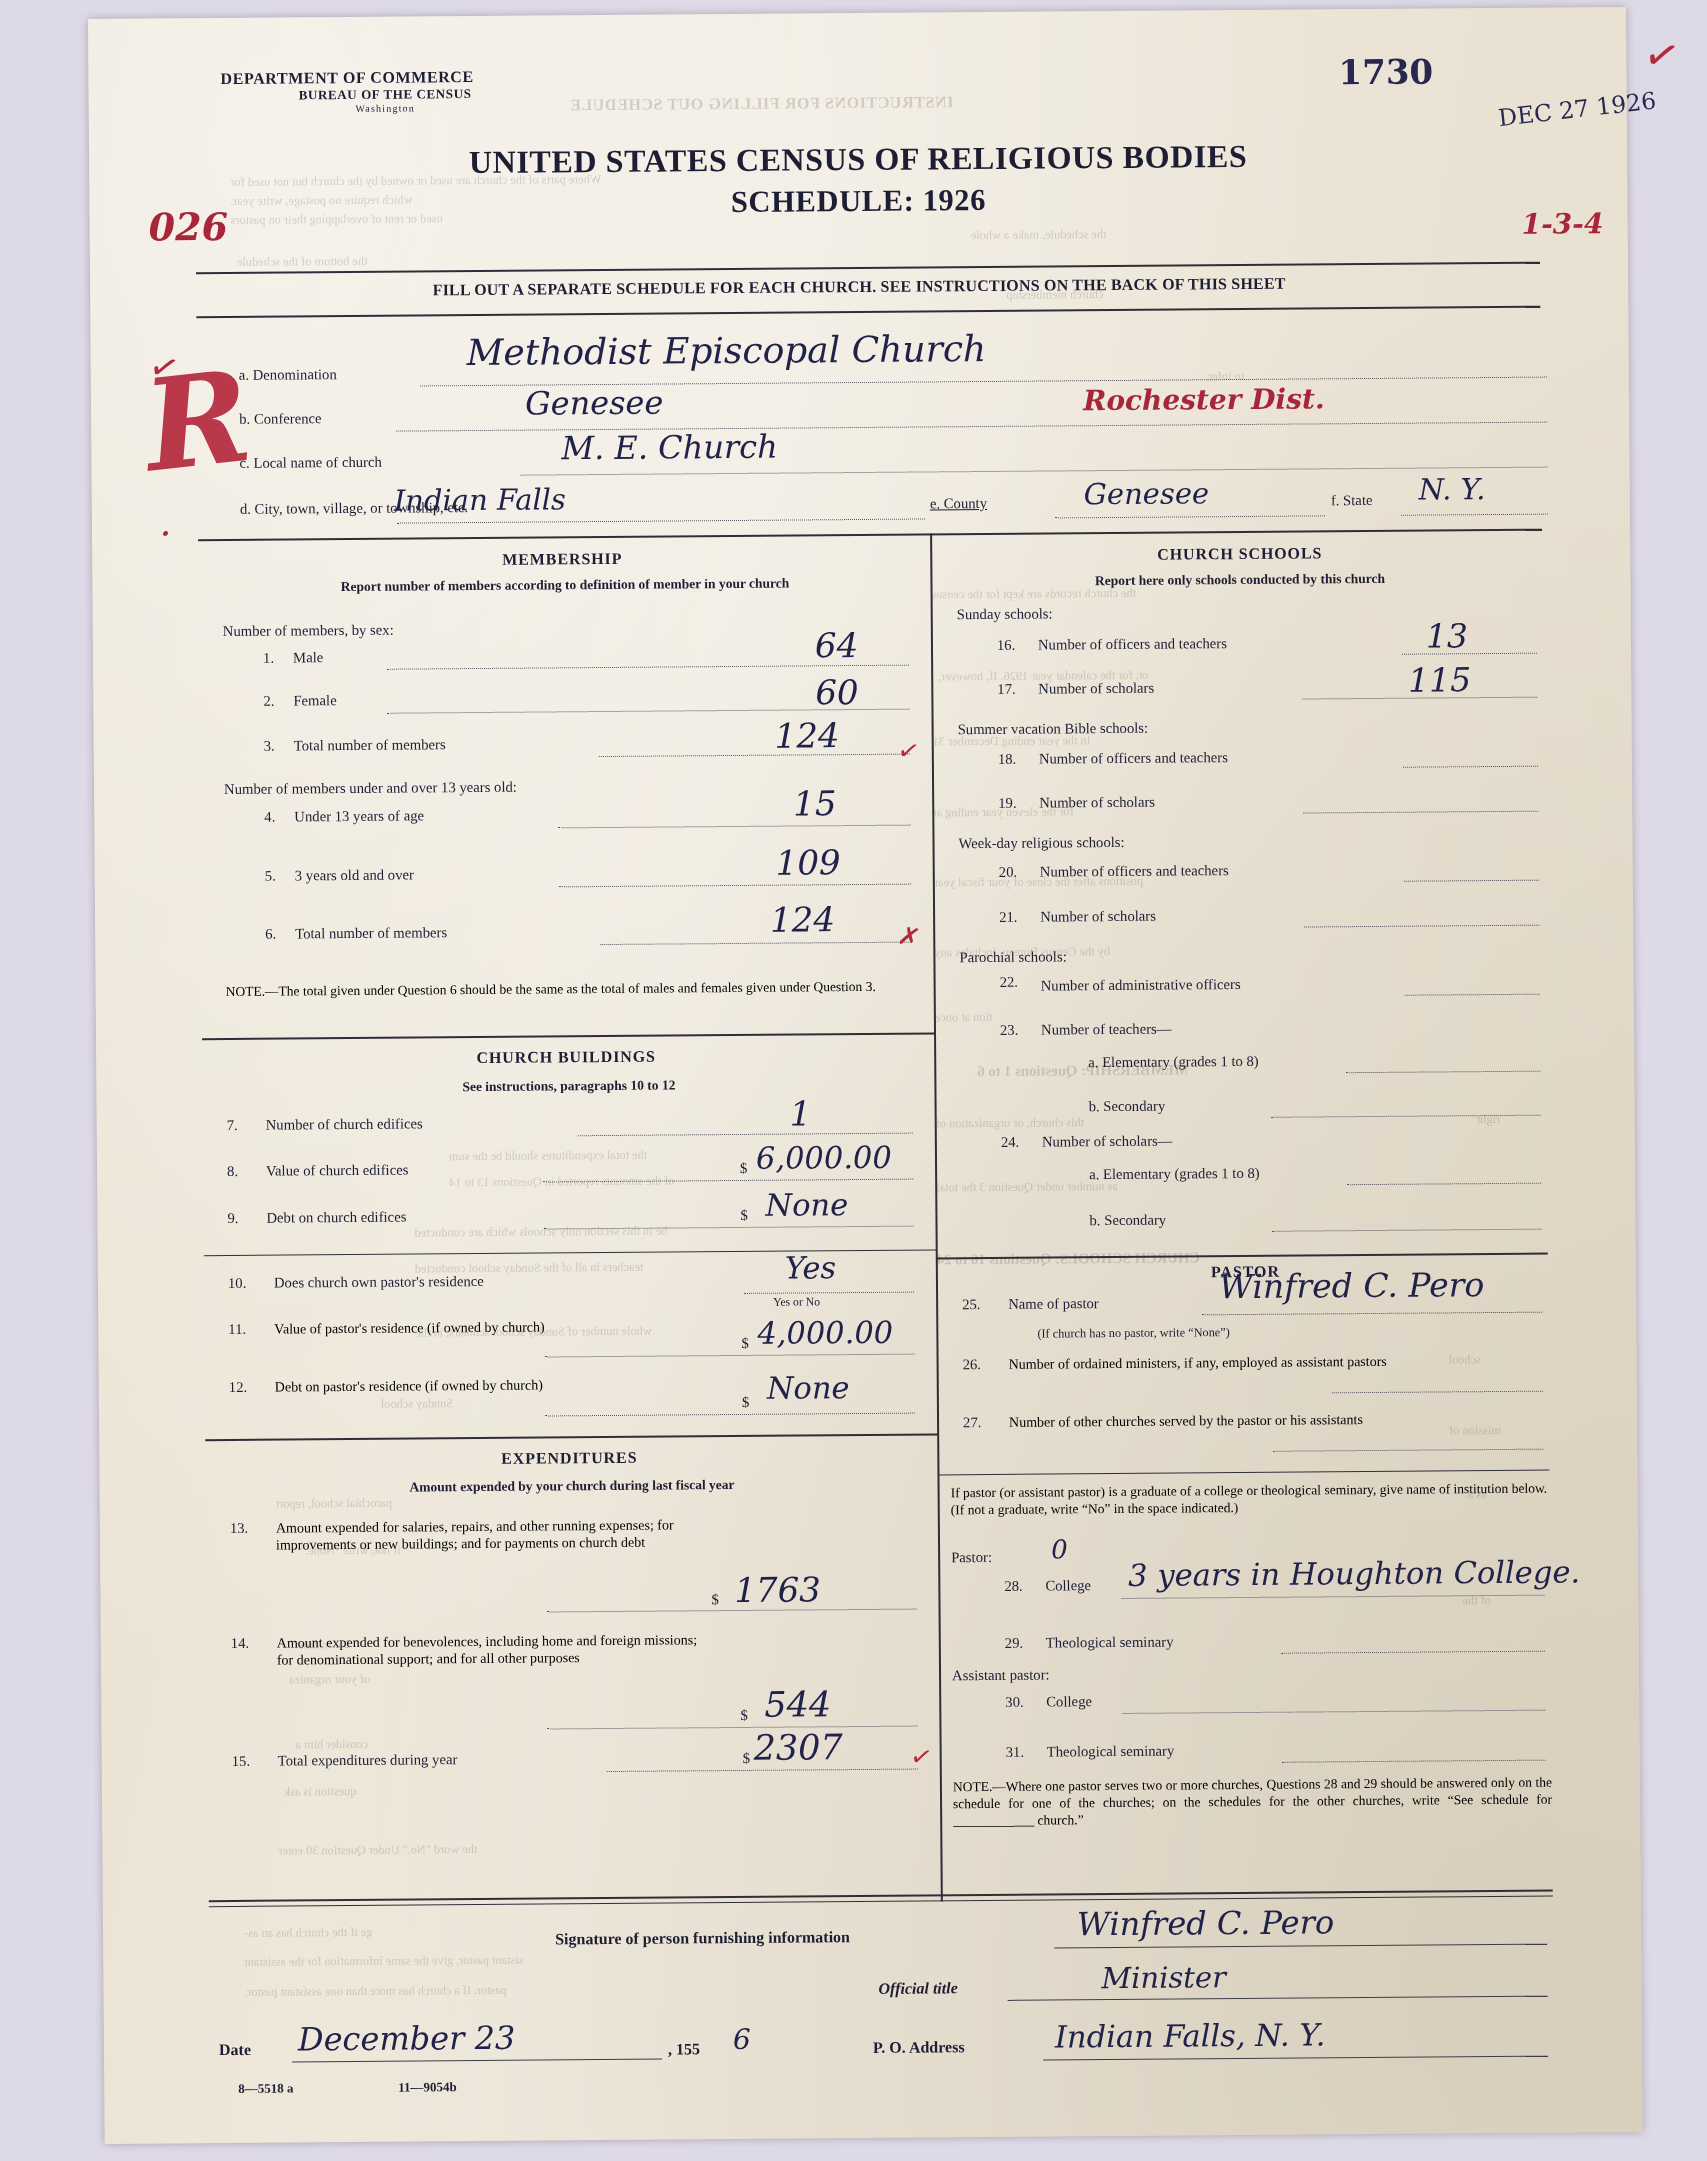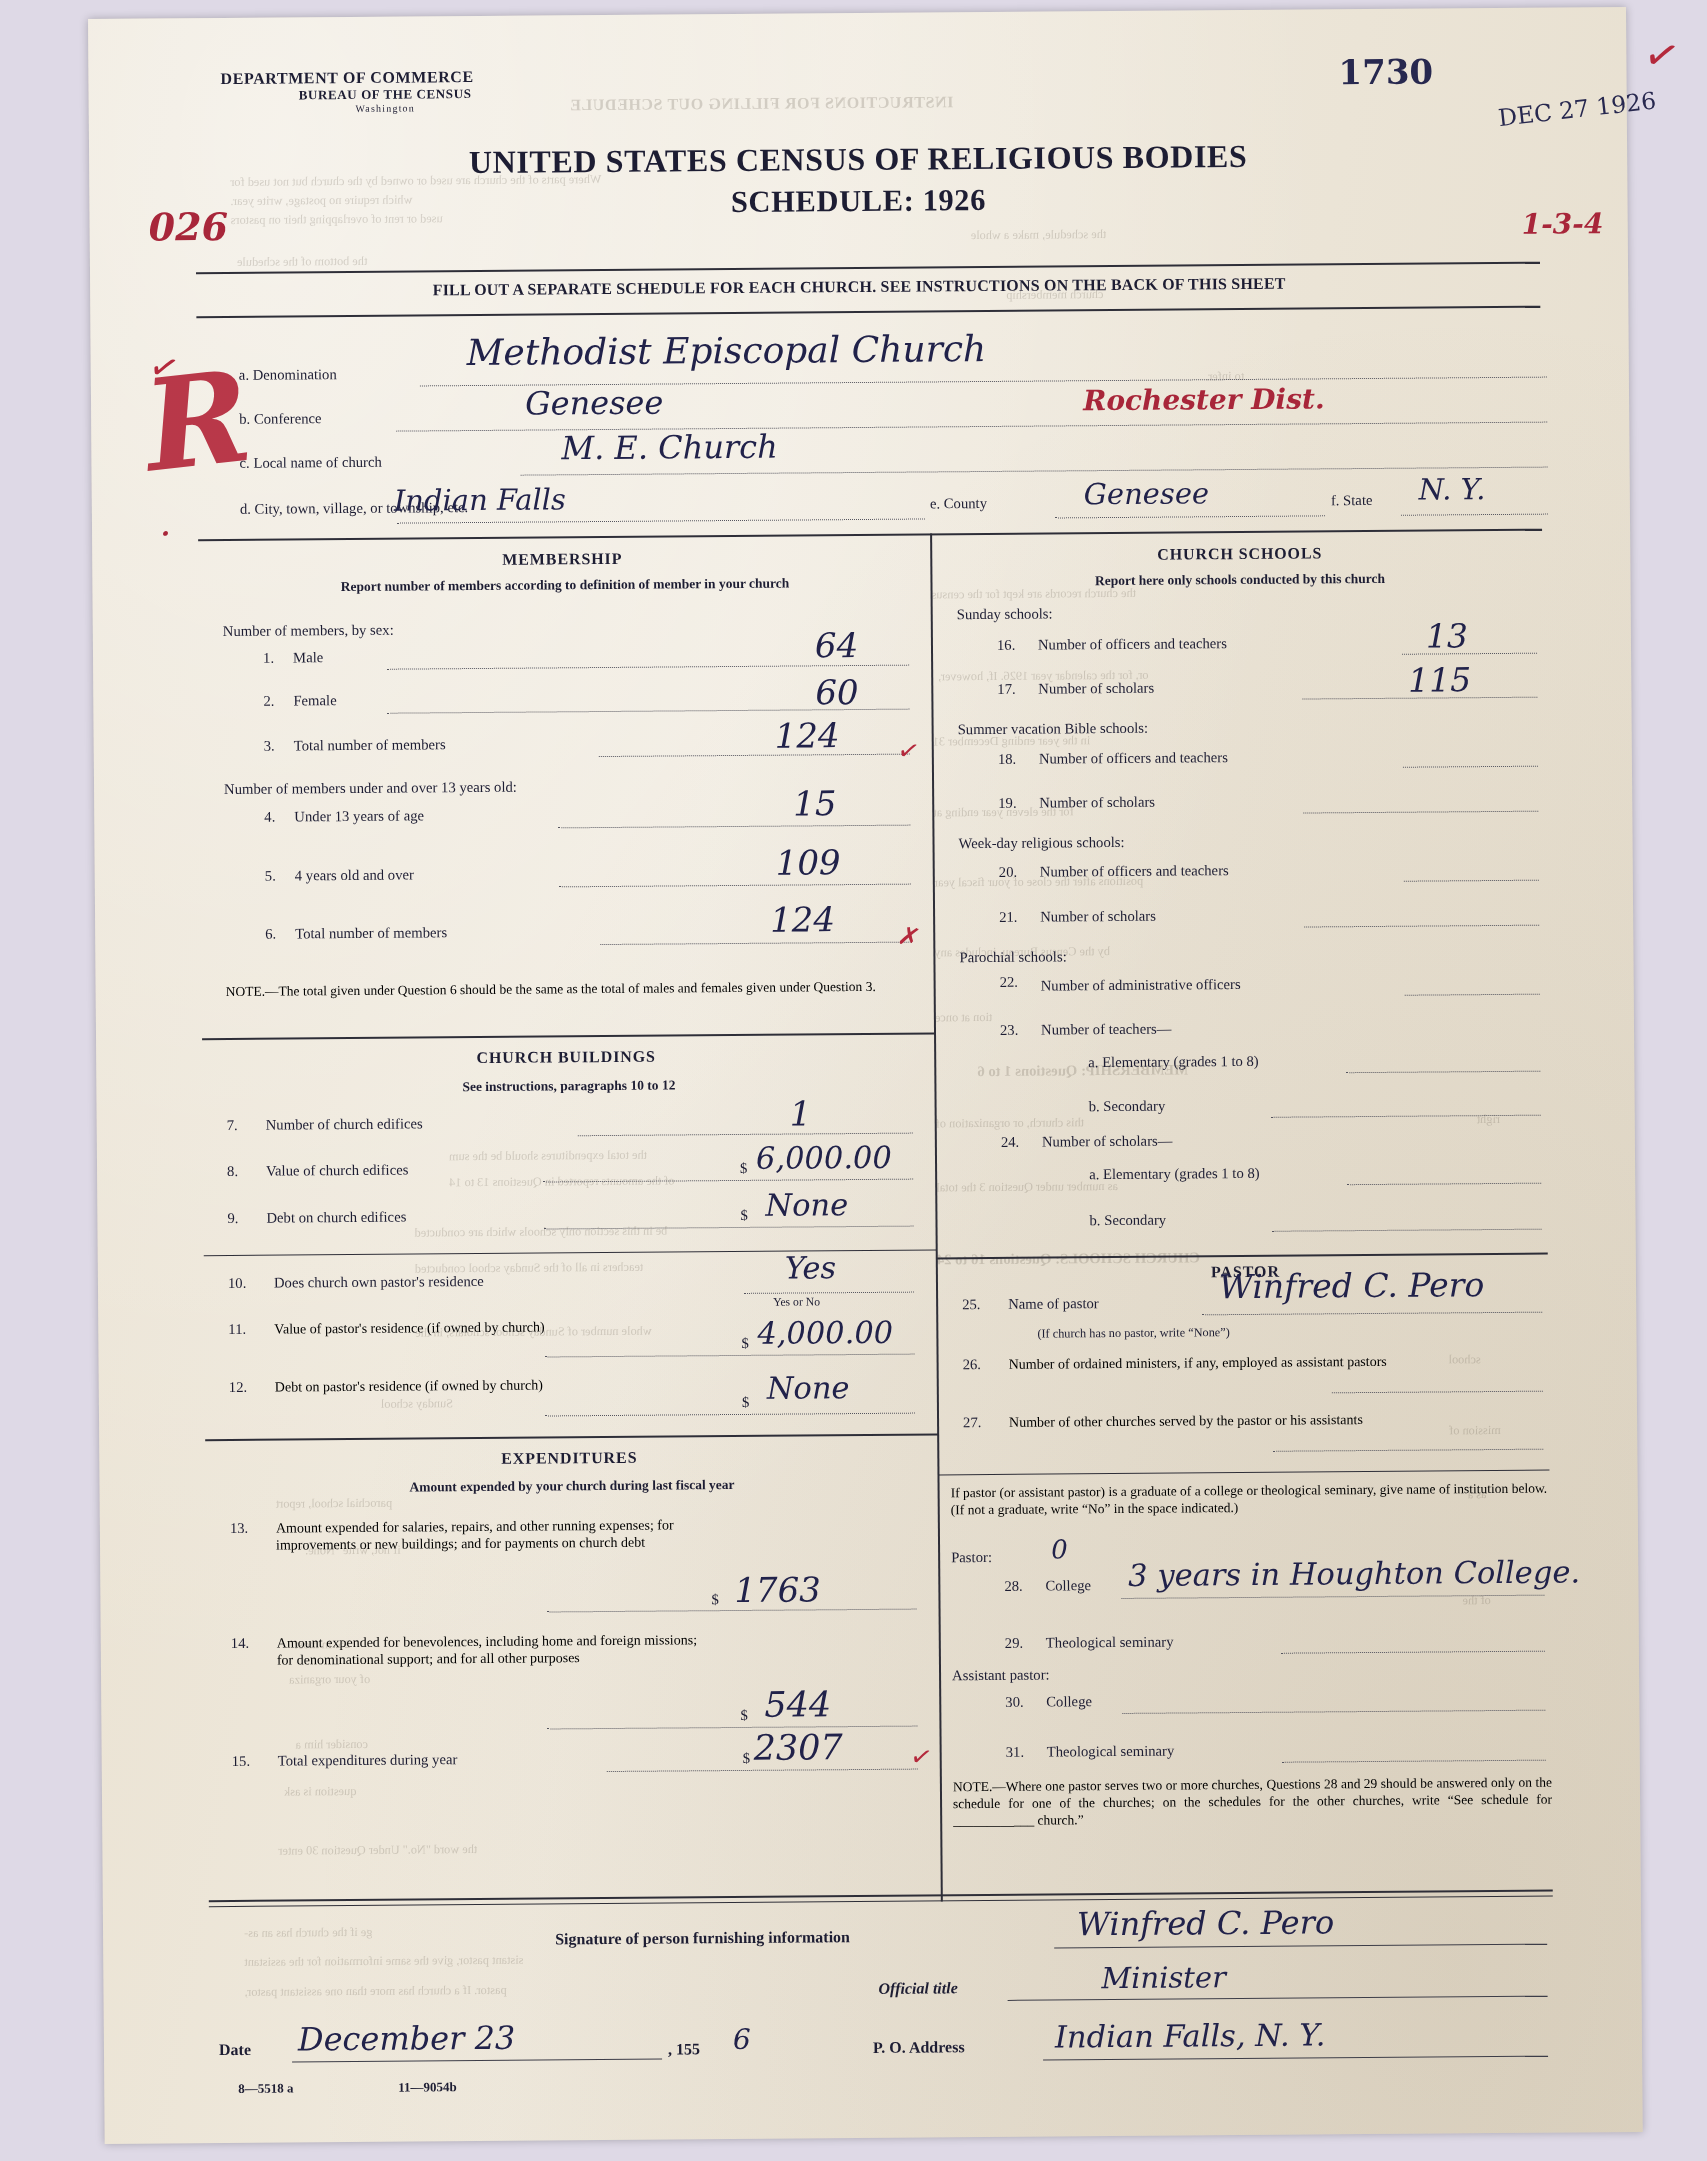--- a/index.html
+++ b/index.html
@@ -222,21 +222,21 @@
     <div class="hw hw-red" style="left:992px; top:373px; font-size:28px;">Rochester Dist.</div>
 
     <div class="t md" style="left:148px; top:437px;">c. Local name of church</div>
     <div class="fill" style="left:429px; top:459px; width:1027px;"></div>
     <div class="hw hw-ink" style="left:470px; top:414px; font-size:32px;">M. E. Church</div>
 
     <div class="t md" style="left:148px; top:483px;">d. City, town, village, or township, etc.</div>
     <div class="fill" style="left:305px; top:506px; width:528px;"></div>
     <div class="hw hw-ink" style="left:302px; top:467px; font-size:29px;">Indian Falls</div>
 
-    <div class="t md" style="left:838px; top:483px;">e. County</div>
+    <div class="t md" style="left:838px; top:483px;text-decoration:underline;">e. County</div>
     <div class="fill" style="left:963px; top:506px; width:270px;"></div>
     <div class="hw hw-ink" style="left:992px; top:466px; font-size:29px;">Genesee</div>
 
     <div class="t md" style="left:1239px; top:483px;">f. State</div>
     <div class="fill" style="left:1309px; top:506px; width:147px;"></div>
     <div class="hw hw-ink" style="left:1327px; top:464px; font-size:29px;">N. Y.</div>
 
     <div class="rule" style="left:106px; top:521px; width:1344px; height:1.8px;"></div>
 
     <div class="rule" style="left:838px; top:521px; width:1.8px; height:1368px;"></div>
@@ -263,21 +263,21 @@
     <div class="checkmark" style="left:804px; top:723px; font-size:26px; transform:rotate(12deg);">✓</div>
 
     <div class="t md" style="left:130px; top:763px;">Number of members under and over 13 years old:</div>
 
     <div class="t md" style="left:170px; top:791px;">4.</div>
     <div class="t md" style="left:200px; top:791px;">Under 13 years of age</div>
     <div class="fill" style="left:464px; top:812px; width:352px;"></div>
     <div class="hw hw-ink" style="left:699px; top:770px; font-size:34px;">15</div>
 
     <div class="t md" style="left:170px; top:850px;">5.</div>
-    <div class="t md" style="left:200px; top:850px;">4 years old and over</div>
+    <div class="t md" style="left:200px; top:850px;">3 years old and over</div>
     <div class="fill" style="left:464px; top:871px; width:352px;"></div>
     <div class="hw hw-ink" style="left:681px; top:829px; font-size:34px;">109</div>
 
     <div class="t md" style="left:170px; top:908px;">6.</div>
     <div class="t md" style="left:200px; top:908px;">Total number of members</div>
     <div class="fill" style="left:505px; top:929px; width:311px;"></div>
     <div class="hw hw-ink" style="left:675px; top:886px; font-size:34px;">124</div>
     <div class="checkmark" style="left:803px; top:909px; font-size:26px; transform:rotate(14deg);">✗</div>
 
     <div class="note" style="left:130px; top:966px; width:693px; text-align:justify;">NOTE.—The total given under Question 6 should be the same as the total of males and females given under Question 3.</div>

